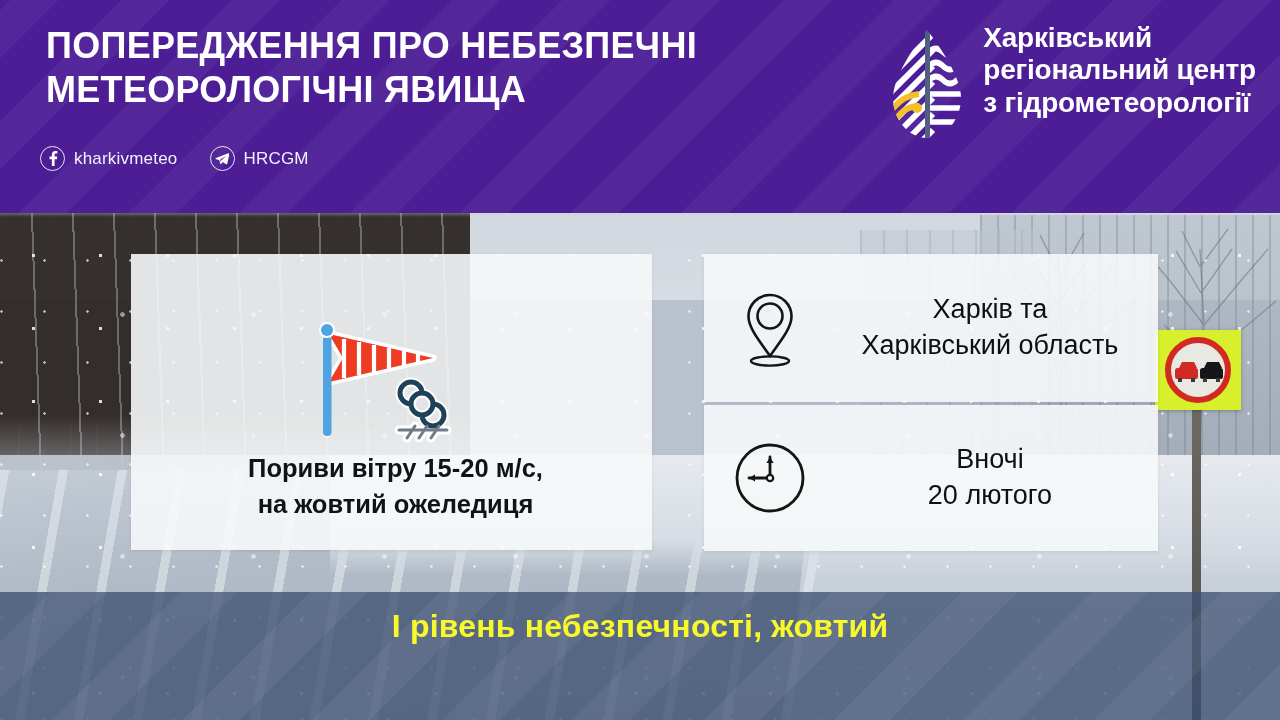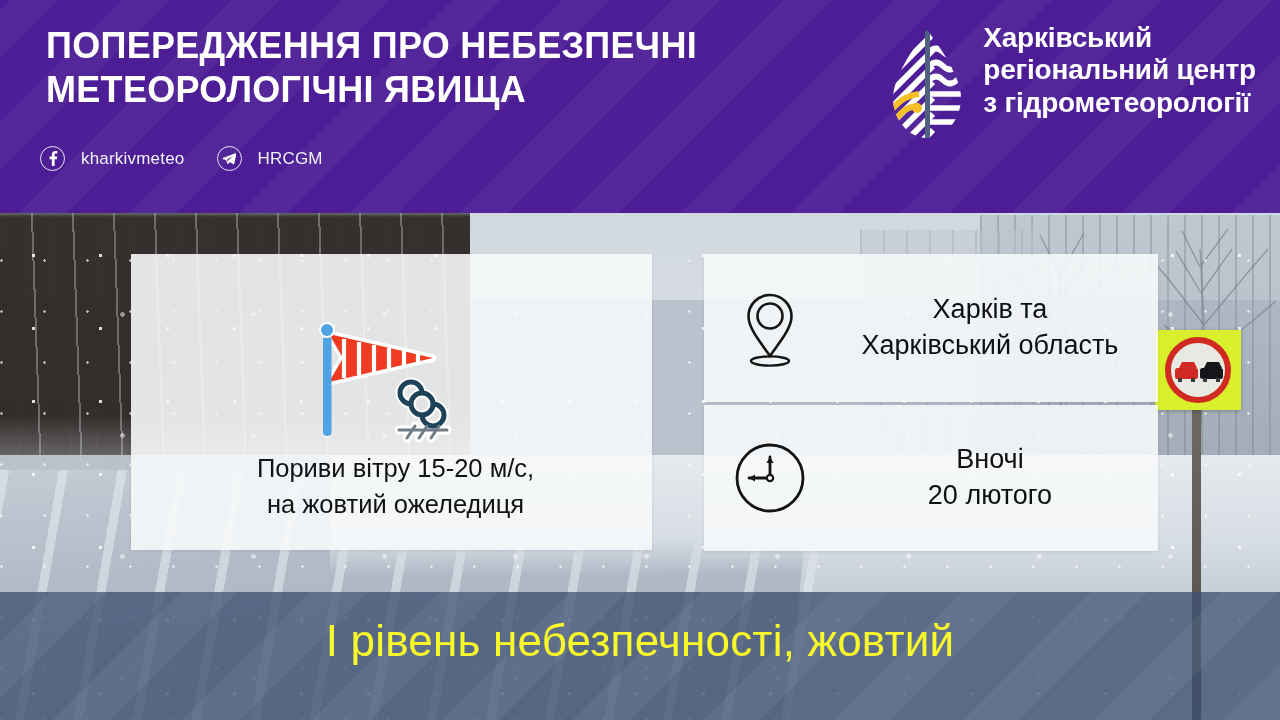--- a/index.html
+++ b/index.html
@@ -115,21 +115,21 @@
     text-transform:uppercase;
     max-width:760px;
     font-stretch:condensed;
   }
   .hdr-title div { white-space:nowrap; }
 
   .socials {
     position:absolute; left:40px; top:146px;
     display:flex; align-items:center; gap:11px;
   }
-  .soc-chip { display:flex; align-items:center; gap:16px; }
+  .soc-chip { display:flex; align-items:center; gap:9px; }
   .soc-ring {
     width:25px; height:25px; border-radius:50%;
     border:1.6px solid #e3e8ef;
     display:flex; align-items:center; justify-content:center;
     color:#fff;
   }
   .soc-label { color:#f0f3f7; font-size:17px; letter-spacing:.2px; }
   .soc-gap { width:10px; }
 
   
@@ -159,21 +159,21 @@
   #card-time { left:704px; top:405px; width:454px; height:146px; }
 
   .wind-icons {
     position:absolute; left:0; top:40px; width:100%; height:150px;
   }
   .wind-caption {
     position:absolute; left:0; right:0; top:196px;
     text-align:center;
     color:#101214;
     font-size:25.5px; line-height:1.42;
-    font-weight:400;
+    font-weight:700;
     margin-left:8px;
   }
 
   .row-card { display:flex; align-items:center; height:100%; }
   .row-ico { width:132px; display:flex; justify-content:center; align-items:center; flex:none; }
   .row-txt {
     flex:1; text-align:center; padding-right:14px;
     color:#0d0f11; font-size:27px; line-height:1.33; font-weight:500;
   }
   .row-txt div { white-space:nowrap; }
@@ -191,24 +191,24 @@
     background:rgba(62,81,114,0.78);
     overflow:hidden;
   }
   #bottom-bar .stripes {
     position:absolute; inset:0;
     background:repeating-linear-gradient(-45deg,
       rgba(255,255,255,0.05) 0px, rgba(255,255,255,0.05) 40px,
       rgba(255,255,255,0.0) 40px, rgba(255,255,255,0.0) 92px);
   }
   .bottom-text {
-    position:absolute; left:0; right:0; top:24px;
+    position:absolute; left:0; right:0; top:16px;
     text-align:center;
     color:#f8f82a;
-    font-size:44px; font-weight:normal;
+    font-size:32px; font-weight:bold;
     letter-spacing:.2px;
     font-stretch:condensed;
   }
 </style>
 </head>
 <body>
 
 <div id="photo">
   <div class="sky"></div>
   <div class="forest-right"></div>

